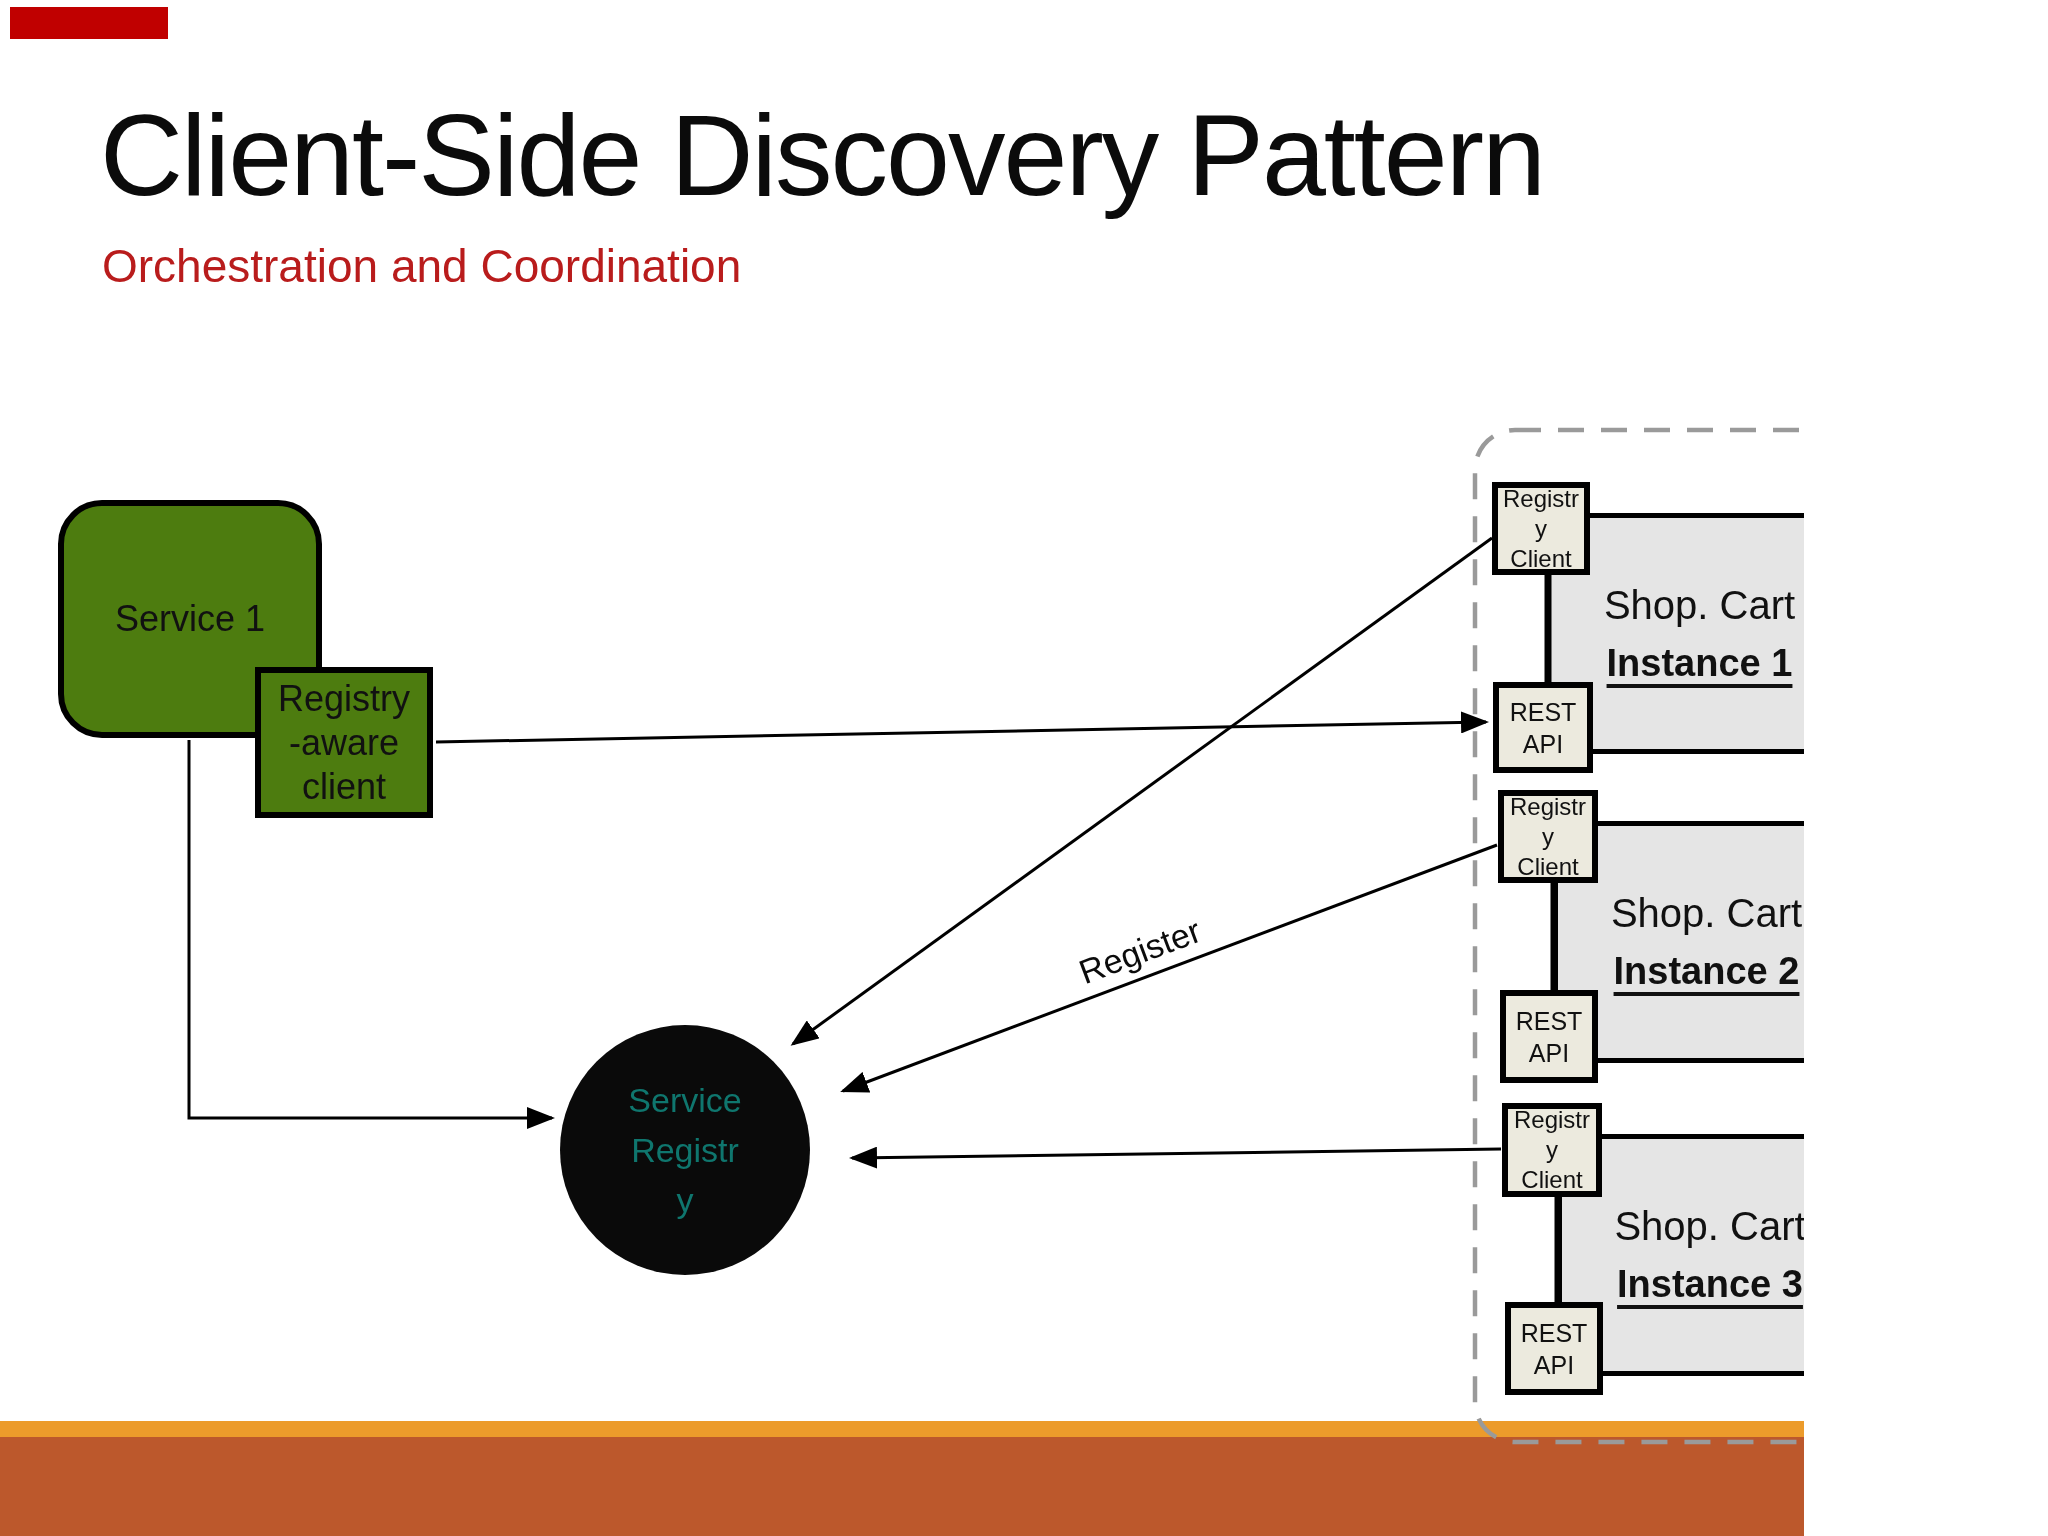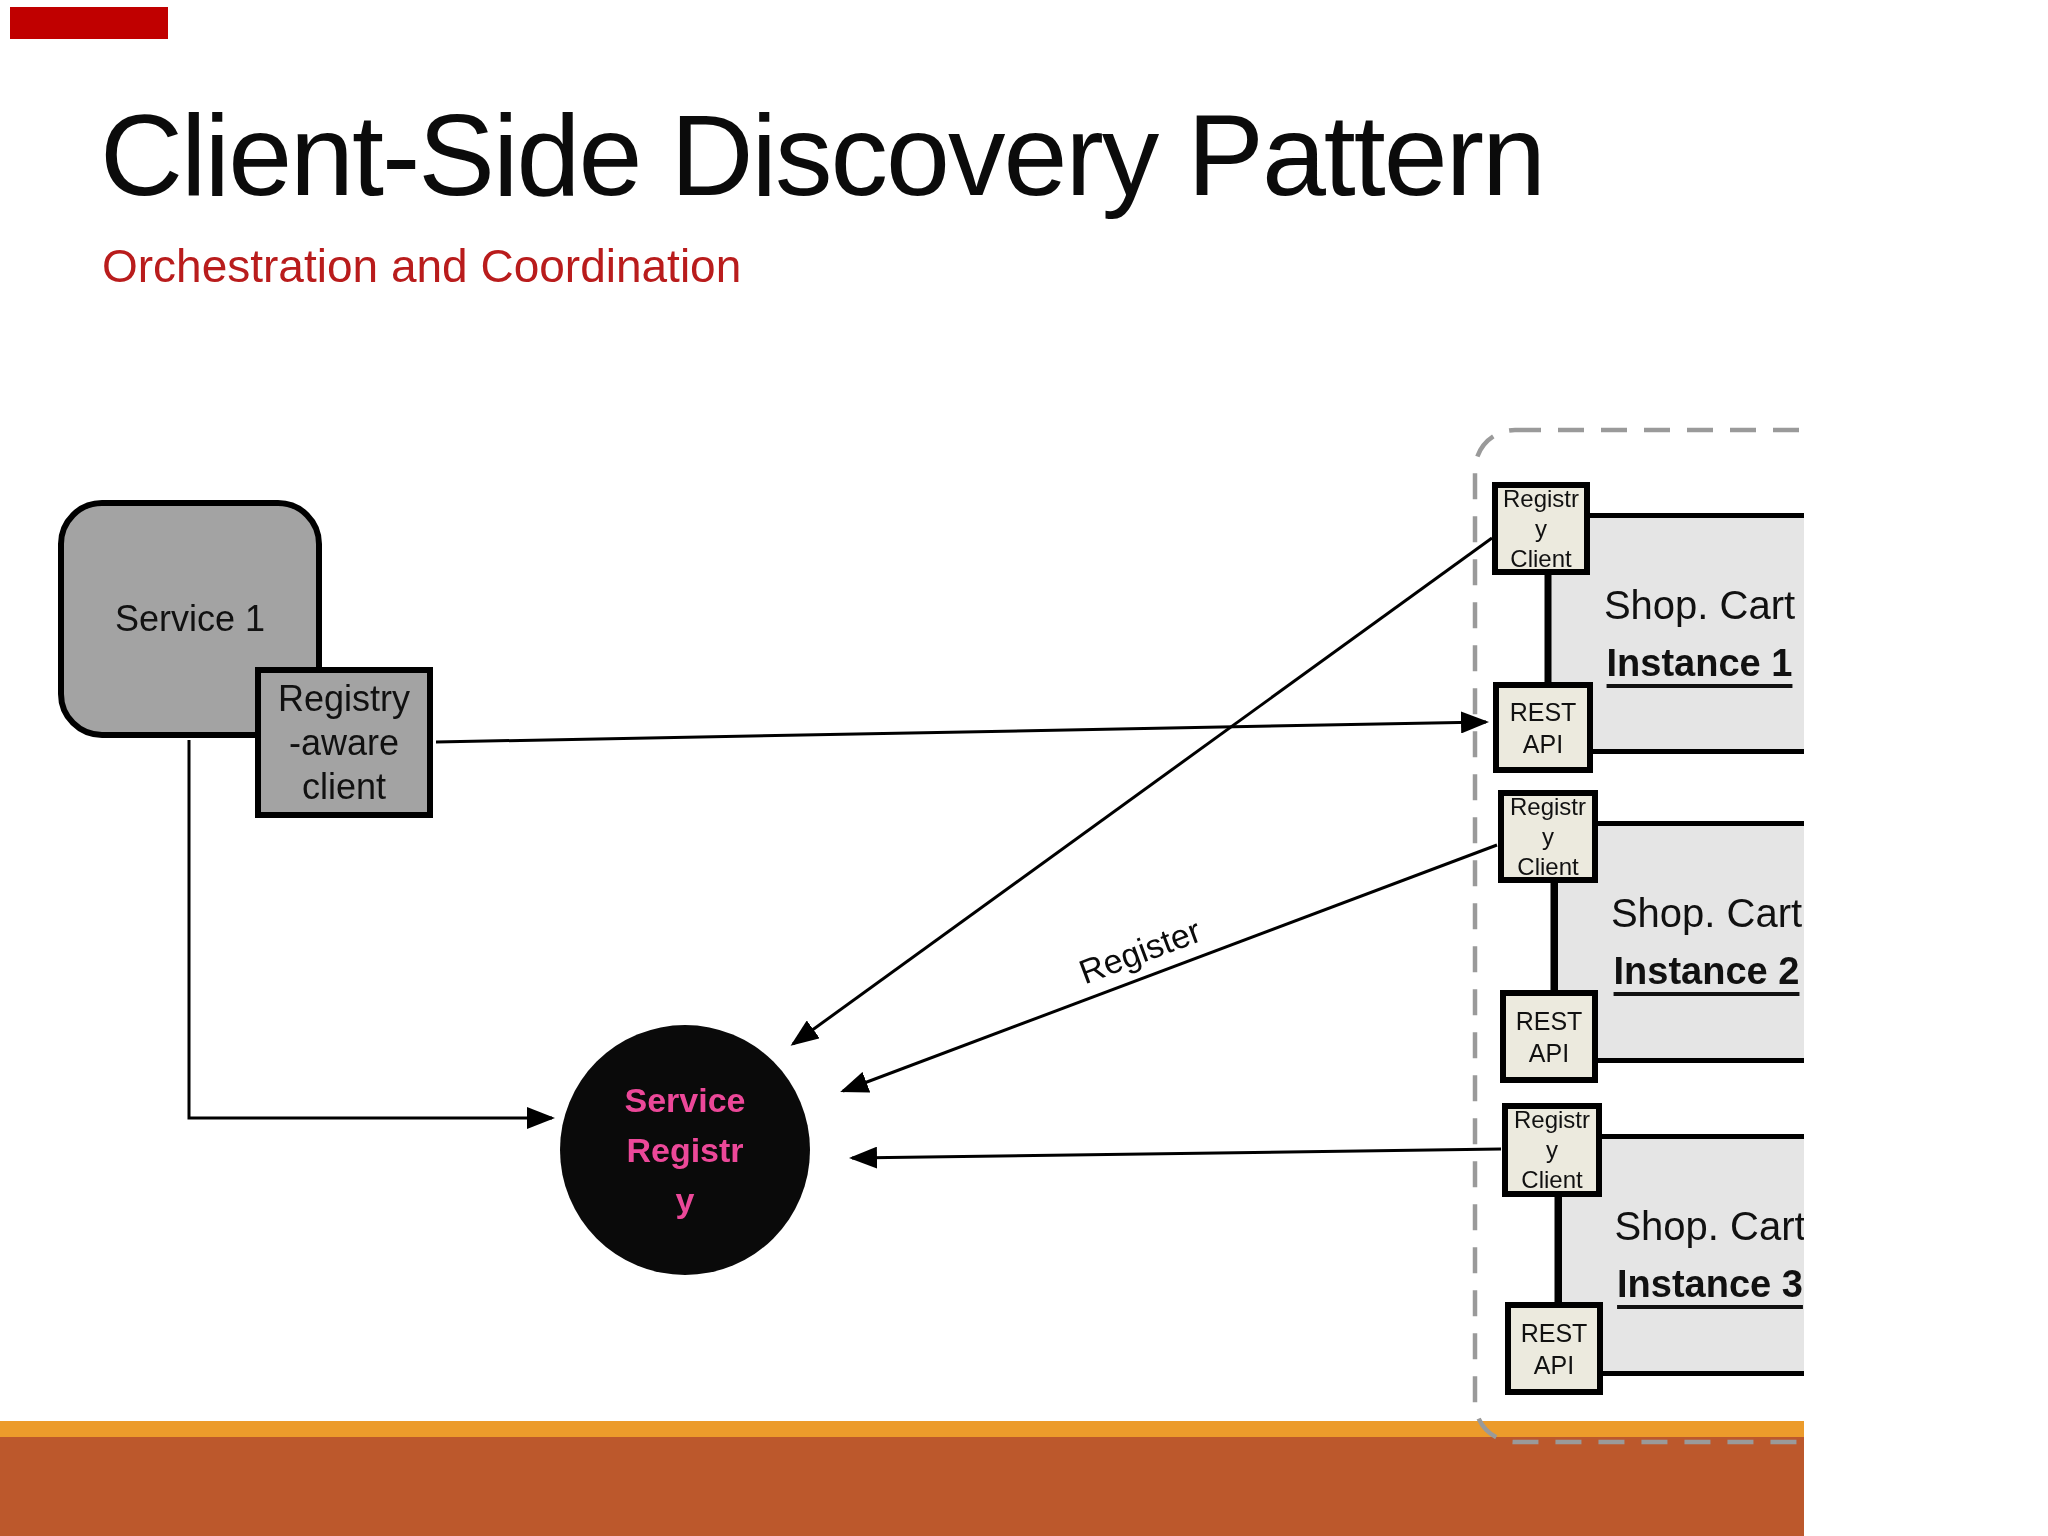--- a/index.html
+++ b/index.html
@@ -19,33 +19,33 @@
     left:100px;top:88px;width:1800px;
     font-size:115px;line-height:135px;font-weight:400;color:#0b0b0b;
     letter-spacing:-2px;
   }
   .subtitle{
     left:102px;top:238px;width:1200px;
     font-size:46px;line-height:56px;font-weight:400;color:#b91c1c;
   }
 
   
-  .node{box-sizing:border-box;background:#a3a3a3;border:6px solid #000;
+  .node{box-sizing:border-box;background:#4d7c0f;border:6px solid #000;
         display:flex;align-items:center;justify-content:center;text-align:center;}
   .service1{left:58px;top:500px;width:264px;height:238px;border-radius:44px;z-index:3;}
   .service1 .lbl{font-size:36px;}
   .reg-aware{left:255px;top:667px;width:178px;height:151px;z-index:3;}
   .reg-aware .lbl{font-size:36px;line-height:44px;}
 
   .registry-circle{
     left:560px;top:1025px;width:250px;height:250px;border-radius:50%;
     background:#0a0a0a;display:flex;align-items:center;justify-content:center;
     text-align:center;z-index:3;
   }
-  .registry-circle .lbl{color:#ec4899;font-weight:bold;font-size:34px;line-height:50px;}
+  .registry-circle .lbl{color:#0f766e;font-weight:normal;font-size:34px;line-height:50px;}
 
   .register-label{
     left:1010px;top:932px;width:260px;text-align:center;
     font-size:34px;transform:rotate(-20.5deg);z-index:3;color:#0b0b0b;
   }
 
   
   .shopcart{box-sizing:border-box;background:#e5e5e5;border:5px solid #000;border-radius:8px;
             z-index:3;display:flex;flex-direction:column;align-items:center;justify-content:center;margin-top:16px;}
   .shopcart .l1{font-size:40px;line-height:58px;}

